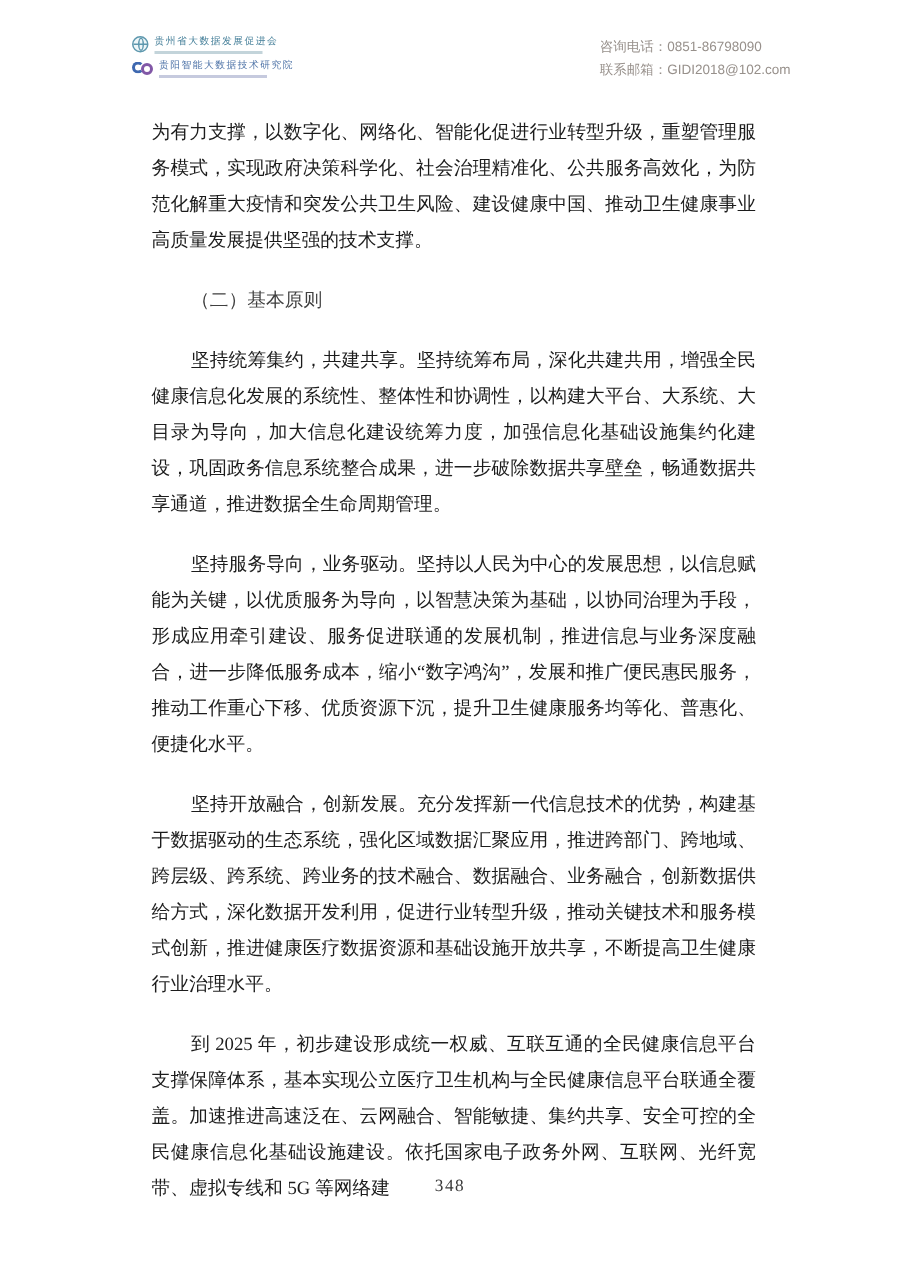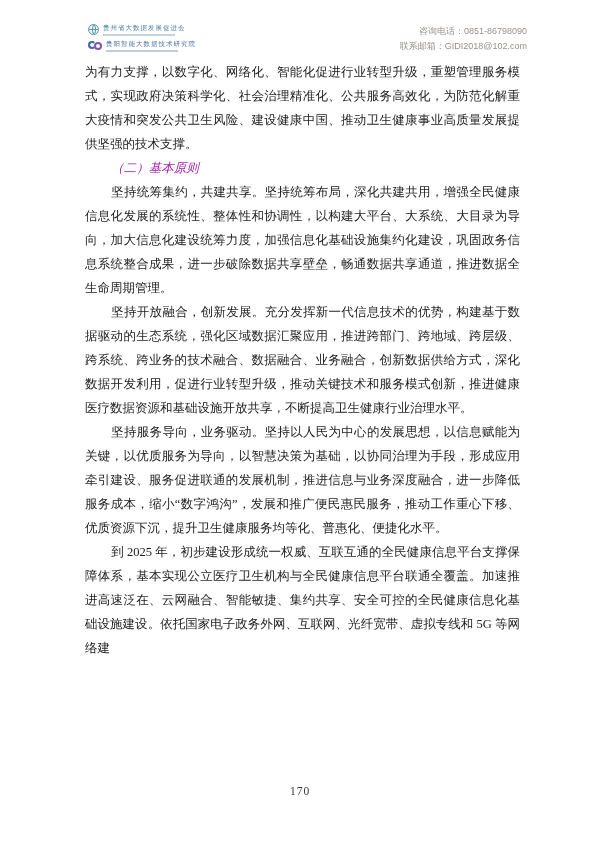--- a/index.html
+++ b/index.html
@@ -78,42 +78,41 @@
     border: 2px solid #8157a6;
     border-radius: 50%;
     box-sizing: border-box;
   }
 
   .contact-block {
     font-family: "Liberation Sans", "DejaVu Sans", sans-serif;
     font-size: 9px;
     line-height: 15px;
     color: #97908b;
-    text-align: right;
+    text-align: left;
     white-space: nowrap;
   }
 
   
   .page-body {
     position: absolute;
     left: 85px; top: 60px;
     width: 435px;
     font-size: 12.5px;
     line-height: 24px;
     color: #1c1c1c;
     text-align: justify;
     text-justify: inter-ideograph;
   }
-  .page-body p { margin: 0; padding: 0; }
+  .page-body p { margin: 16px; padding: 0; }
   .body-para { text-indent: 2.1em; }
   .body-para.no-indent { text-indent: 0; }
   .section-heading {
     text-indent: 2.1em;
-    font-style: italic;
-    color: #a21caf;
+    color: #404040;
   }
 
   
   .page-footer {
     position: absolute;
     left: 0; right: 0; top: 781px;
     text-align: center;
   }
   .page-number {
     font-size: 11.5px;
@@ -151,22 +150,22 @@
       <div class="contact-line">
         <span>联系邮箱：</span><span>GIDI2018@102.com</span>
       </div>
     </div>
   </header>
 
   <main class="page-body">
     <p class="body-para no-indent">为有力支撑，以数字化、网络化、智能化促进行业转型升级，重塑管理服务模式，实现政府决策科学化、社会治理精准化、公共服务高效化，为防范化解重大疫情和突发公共卫生风险、建设健康中国、推动卫生健康事业高质量发展提供坚强的技术支撑。</p>
     <p class="section-heading">（二）基本原则</p>
     <p class="body-para">坚持统筹集约，共建共享。坚持统筹布局，深化共建共用，增强全民健康信息化发展的系统性、整体性和协调性，以构建大平台、大系统、大目录为导向，加大信息化建设统筹力度，加强信息化基础设施集约化建设，巩固政务信息系统整合成果，进一步破除数据共享壁垒，畅通数据共享通道，推进数据全生命周期管理。</p>
+    <p class="body-para">坚持服务导向，业务驱动。坚持以人民为中心的发展思想，以信息赋能为关键，以优质服务为导向，以智慧决策为基础，以协同治理为手段，形成应用牵引建设、服务促进联通的发展机制，推进信息与业务深度融合，进一步降低服务成本，缩小“数字鸿沟”，发展和推广便民惠民服务，推动工作重心下移、优质资源下沉，提升卫生健康服务均等化、普惠化、便捷化水平。</p>
     <p class="body-para">坚持开放融合，创新发展。充分发挥新一代信息技术的优势，构建基于数据驱动的生态系统，强化区域数据汇聚应用，推进跨部门、跨地域、跨层级、跨系统、跨业务的技术融合、数据融合、业务融合，创新数据供给方式，深化数据开发利用，促进行业转型升级，推动关键技术和服务模式创新，推进健康医疗数据资源和基础设施开放共享，不断提高卫生健康行业治理水平。</p>
-    <p class="body-para">坚持服务导向，业务驱动。坚持以人民为中心的发展思想，以信息赋能为关键，以优质服务为导向，以智慧决策为基础，以协同治理为手段，形成应用牵引建设、服务促进联通的发展机制，推进信息与业务深度融合，进一步降低服务成本，缩小“数字鸿沟”，发展和推广便民惠民服务，推动工作重心下移、优质资源下沉，提升卫生健康服务均等化、普惠化、便捷化水平。</p>
     <p class="body-para">到 2025 年，初步建设形成统一权威、互联互通的全民健康信息平台支撑保障体系，基本实现公立医疗卫生机构与全民健康信息平台联通全覆盖。加速推进高速泛在、云网融合、智能敏捷、集约共享、安全可控的全民健康信息化基础设施建设。依托国家电子政务外网、互联网、光纤宽带、虚拟专线和 5G 等网络建</p>
   </main>
 
   <footer class="page-footer">
-    <span class="page-number">170</span>
+    <span class="page-number">348</span>
   </footer>
 
 </div>
 
 </body></html>

